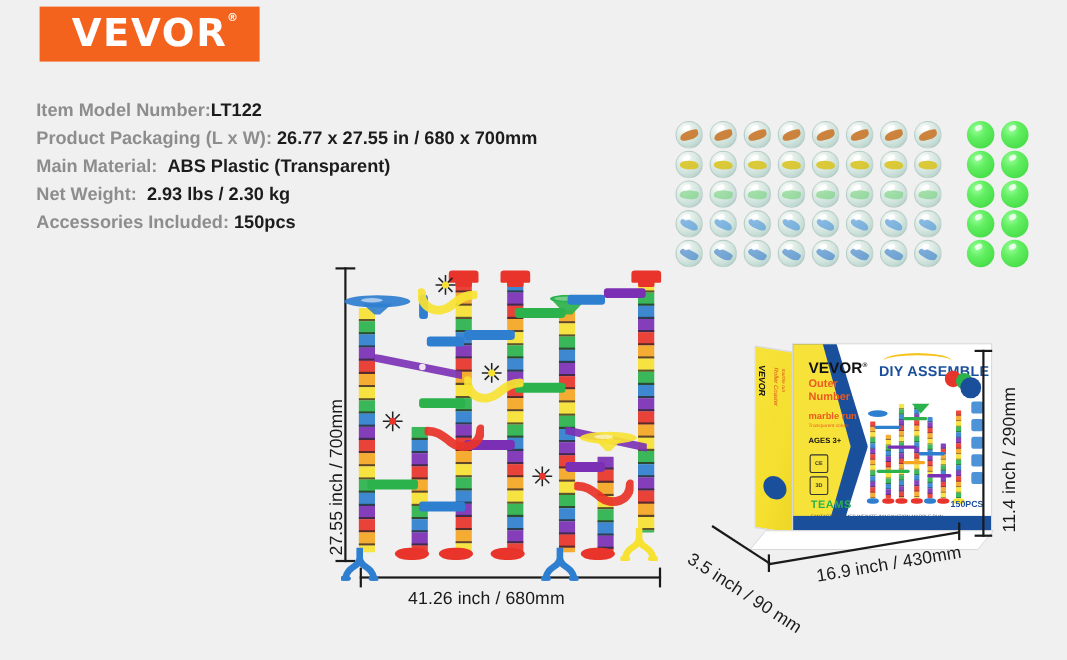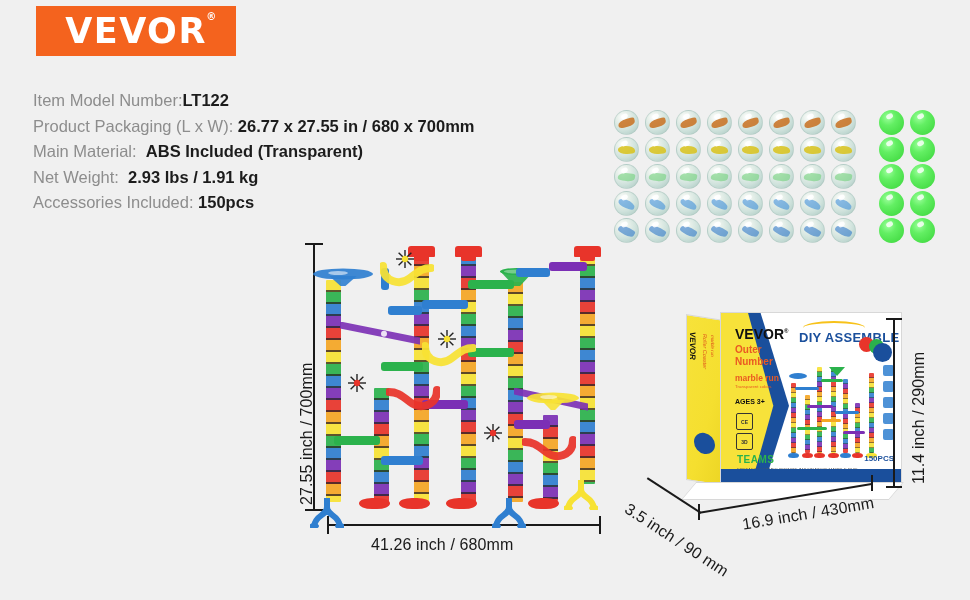--- a/index.html
+++ b/index.html
@@ -23,21 +23,21 @@
     position:relative;line-height:1;
   }
   .logo-reg{position:absolute;top:-2px;right:-11px;font-size:10px;font-weight:bold;}
 
   
   .specs{position:absolute;left:33px;top:88px;width:580px;}
   .spec-row{
     font-size:16.5px;line-height:25.5px;white-space:nowrap;
     color:#8d8d8d;
   }
-  .spec-label{color:#8d8d8d;font-weight:normal;}
+  .spec-label{color:#8d8d8d;font-weight:bold;}
   .spec-value{color:#1c1c1c;font-weight:bold;}
 
   
   .marble-grid{position:absolute;left:614px;top:110px;}
   .m-row{height:27px;position:relative;}
   .marble{
     position:absolute;width:25px;height:25px;border-radius:50%;
     box-sizing:border-box;
   }
   .marble .hl{
@@ -142,24 +142,24 @@
   </div>
 
   <div class="specs">
     <div class="spec-row">
       <span class="spec-label">Item Model Number:</span><span class="spec-value">LT122</span>
     </div>
     <div class="spec-row">
       <span class="spec-label">Product Packaging (L x W):</span>&nbsp;<span class="spec-value">26.77 x 27.55 in / 680 x 700mm</span>
     </div>
     <div class="spec-row">
-      <span class="spec-label">Main Material:</span>&nbsp;&nbsp;<span class="spec-value">ABS Included (Transparent)</span>
+      <span class="spec-label">Main Material:</span>&nbsp;&nbsp;<span class="spec-value">ABS Plastic (Transparent)</span>
     </div>
     <div class="spec-row">
-      <span class="spec-label">Net Weight:</span>&nbsp;&nbsp;<span class="spec-value">2.93 lbs / 1.91 kg</span>
+      <span class="spec-label">Net Weight:</span>&nbsp;&nbsp;<span class="spec-value">2.93 lbs / 2.30 kg</span>
     </div>
     <div class="spec-row">
       <span class="spec-label">Accessories Included:</span>&nbsp;<span class="spec-value">150pcs</span>
     </div>
   </div>
 
   <div class="marble-grid" id="marble-grid" style="position: absolute; height: 135px;">
       <div class="m-row" style="top: 0px; position: absolute; left: 0px; width: 330px;">
         <div class="marble glass" style="left: 0px;">
           <div class="swirl" style="background: rgb(200, 112, 31); opacity: 0.85; border-radius: 60% 20% 50% 30%; transform: rotate(-14deg);"></div>

